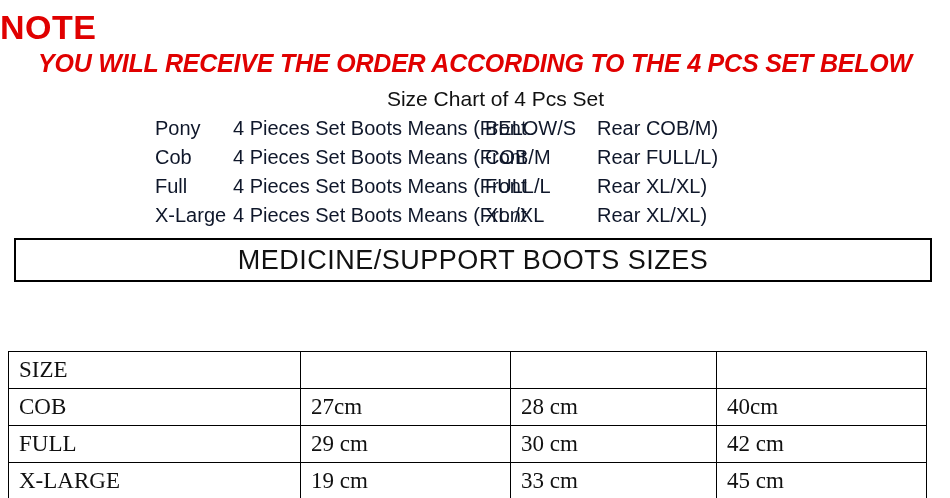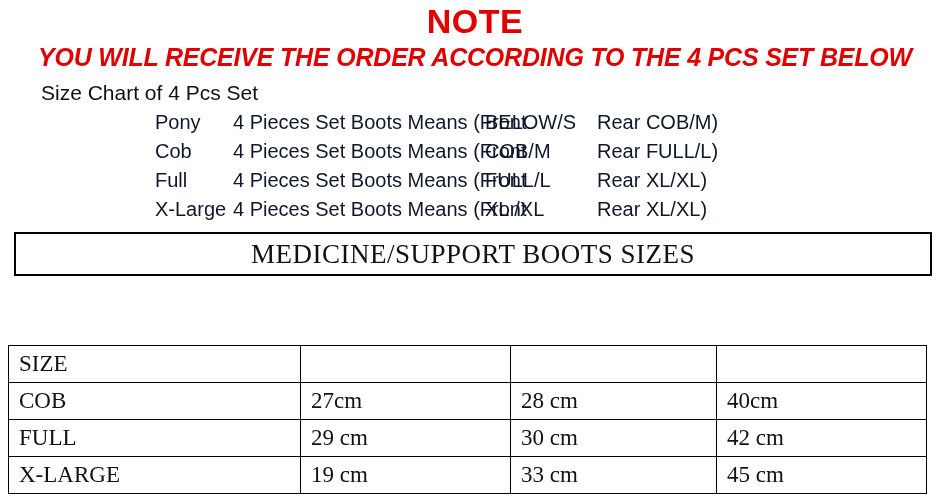--- a/index.html
+++ b/index.html
@@ -17,42 +17,42 @@
   }
   .page {
     width: 950px;
     height: 498px;
     position: relative;
     background: #ffffff;
   }
 
   
   .note-title {
-    text-align: center;
     color: #e00000;
     font-weight: bold;
     font-size: 34px;
     line-height: 38px;
     letter-spacing: 0.5px;
-    margin-top: 2px;
+    margin-top: 8px;
   }
   .note-sub {
     text-align: center;
     color: #e00000;
     font-weight: bold;
     font-size: 25px;
     line-height: 30px;
     letter-spacing: -0.2px;
     margin-top: 2px;
     white-space: nowrap;
     font-style: italic;
   }
 
   
   .chart-title {
+    text-align: center;
     font-size: 21px;
     line-height: 26px;
     margin-top: 8px;
     color: #111;
     padding-left: 41px;
   }
   .chart-rows {
     margin: 2px auto 0 auto;
     width: 640px;
     font-size: 20px;
@@ -75,21 +75,21 @@
     top: 230px;
     width: 918px;
     height: 44px;
     border: 2px solid #000;
     box-sizing: border-box;
     display: flex;
     align-items: center;
     justify-content: center;
   }
   .banner-text {
-    font-family: Liberation Serif, serif;
+    font-family: Liberation Sans, sans-serif;
     font-size: 27px;
     letter-spacing: 0.5px;
     color: #111;
   }
 
   
   .size-table {
     position: absolute;
     left: 8px;
     top: 343px;

